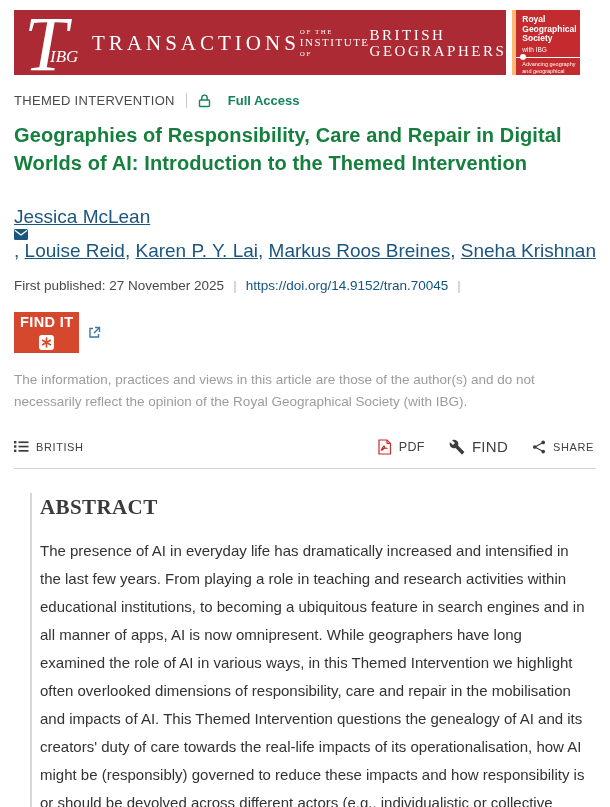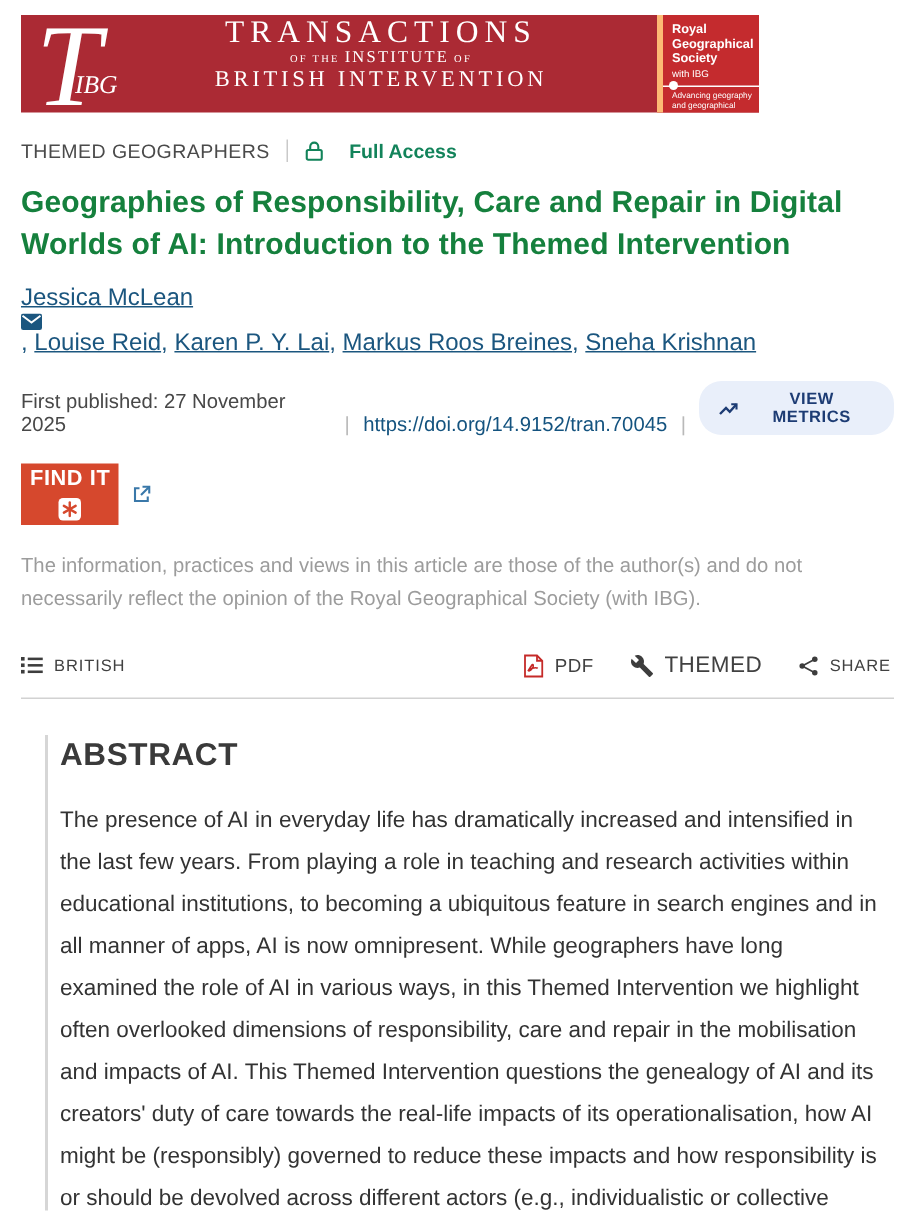--- a/index.html
+++ b/index.html
@@ -21,24 +21,24 @@
     font-family:"Liberation Serif","DejaVu Serif",serif;
     font-style:italic; font-size:78px; line-height:60px;
     color:#fff; position:absolute; left:10px; top:4px;
   }
   .logo-ibg {
     font-family:"Liberation Serif","DejaVu Serif",serif;
     font-style:italic; font-size:17px; color:#fff;
     position:absolute; left:36px; bottom:8px;
   }
   .banner-title {
-    flex:1; display:flex; flex-direction:column; 
+    flex:1; display:flex; flex-direction:row; 
     align-items:center; color:#fff;
     font-family:"Liberation Serif","DejaVu Serif",serif;
-    padding-right:22px;
+    padding-right:6px;
   }
   .bt1 { font-size:21px; letter-spacing:4px; line-height:22px; }
   .bt2 { font-size:7px; letter-spacing:1.5px; line-height:10px; margin-top:1px; }
   .bt2 .md { font-size:11px; letter-spacing:1.5px; }
   .bt3 { font-size:15px; letter-spacing:2.5px; line-height:16px; margin-top:1px; }
   .rgs {
     flex:0 0 68px; width:68px; background:#c42b2e;
     border-left:4px solid #fdba74; color:#fff;
     padding:5px 0 0 6px; position:relative;
   }
@@ -59,21 +59,21 @@
   .eyebrow-label { font-size:13px; color:#4a4a4a; letter-spacing:.3px; }
   .eyebrow-divider { width:1px; height:15px; background:#c9c9c9; margin:0 11px; }
   .access { display:flex; align-items:center; gap:17px; color:#12835a; }
   .access-label { font-size:13px; font-weight:bold; }
 
   
   .article-title {
     margin-top:13px; font-size:20px; font-weight:bold; color:#15803d;
     line-height:28px; max-width:566px; letter-spacing:.1px;
   }
-  .authors { margin-top:13px; font-size:16px; color:#1b567f; }
+  .authors { margin-top:29px; font-size:19px; color:#1b567f; }
   .author { color:#1b567f; text-decoration:underline; cursor:pointer; }
   .author-sep::after { content:", "; color:#1b567f; }
   .author-wrap:last-child .author-sep::after { content:""; }
   .mail-icon { margin-left:4px; vertical-align:-1px; }
 
   
   .pub-row { margin-top:15px; display:flex; align-items:flex-end; font-size:13.5px; color:#484848; }
   .pub-pipe { color:#b9b9b9; margin:0 9px; }
   .doi-link { color:#14537f; text-decoration:none; cursor:pointer; }
   .metrics-btn {
@@ -115,21 +115,21 @@
   .tb-label-md { font-size:12.5px; letter-spacing:.4px; color:#414141; }
   .tb-label-lg { font-size:15px; letter-spacing:.3px; color:#414141; }
   .rule { border:none; border-top:1px solid #d2d2d2; margin-top:13px; }
 
   
   .abstract {
     margin:24px 0 0 16px; border-left:2px solid #d6d6d6;
     padding:2px 0 10px 8px;
   }
   .abstract-heading {
-    font-size:21px; font-weight:bold; color:#3a3a3a; letter-spacing:.4px;
+    font-size:21px; font-weight:bold; color:#3a3a3a; letter-spacing:.4px;font-family:Liberation Serif, serif;
   }
   .abstract-text {
     margin-top:17px; font-size:15px; line-height:28px; color:#333;
     max-width:548px;
   }
   svg { display:block; }
 </style>
 </head>
 <body>
 
@@ -140,35 +140,35 @@
       <span class="logo-t">T</span>
       <span class="logo-ibg">IBG</span>
     </div>
     <div class="banner-title">
       <div class="bt1">TRANSACTIONS</div>
       <div class="bt2">
         <span class="sm">OF THE</span>
         <span class="md">INSTITUTE</span>
         <span class="sm">OF</span>
       </div>
-      <div class="bt3">BRITISH INTERVENTION</div>
+      <div class="bt3">BRITISH GEOGRAPHERS</div>
     </div>
     <div class="rgs">
       <div class="rgs-name">Royal</div>
       <div class="rgs-name">Geographical</div>
       <div class="rgs-name">Society</div>
       <div class="rgs-with">with IBG</div>
       <div class="rgs-rule"></div>
       <div class="rgs-tag">Advancing geography</div>
       <div class="rgs-tag">and geographical learning</div>
     </div>
   </header>
 
   <div class="eyebrow">
-    <span class="eyebrow-label">THEMED GEOGRAPHERS</span>
+    <span class="eyebrow-label">THEMED INTERVENTION</span>
     <span class="eyebrow-divider"></span>
     <span class="access">
       <span class="lock">
         <svg width="13" height="14" viewBox="0 0 13 14" fill="none" stroke="#12835a" stroke-width="1.4">
           <rect x="1.5" y="6" width="10" height="6.5" rx="1"></rect>
           <path d="M3.8 6 V3.8 a2.7 2.7 0 0 1 5.4 0 V6"></path>
         </svg>
       </span>
       <span class="access-label">Full Access</span>
     </span>
@@ -181,29 +181,20 @@
             <rect x="0" y="0" width="14" height="11" rx="1.5" fill="#1b567f"></rect>
             <path d="M1 1.5 L7 6 L13 1.5" stroke="#fff" stroke-width="1.3" fill="none"></path>
           </svg></span><span class="author-sep"></span></span><span class="author-wrap"><span class="author">Louise Reid</span><span class="author-sep"></span></span><span class="author-wrap"><span class="author">Karen P. Y. Lai</span><span class="author-sep"></span></span><span class="author-wrap"><span class="author">Markus Roos Breines</span><span class="author-sep"></span></span><span class="author-wrap"><span class="author">Sneha Krishnan</span><span class="author-sep"></span></span>
   </div>
 
   <div class="pub-row">
     <span>First published: 27 November 2025</span>
     <span class="pub-pipe">|</span>
     <a class="doi-link">https://doi.org/14.9152/tran.70045</a>
     <span class="pub-pipe">|</span>
-    <button class="metrics-btn">
-      <span>
-        <svg width="14" height="11" viewBox="0 0 14 11" fill="none" stroke="#1d3c74" stroke-width="1.6">
-          <path d="M1 9 L5 5 L7.5 7.5 L12 2.5"></path>
-          <path d="M8.5 2.5 H12 V6" stroke-width="1.4"></path>
-        </svg>
-      </span>
-      <span>VIEW METRICS</span>
-    </button>
   </div>
 
   <div class="findit-row">
     <button class="findit-btn">
       <span>FIND IT</span>
       <span class="findit-flower">
         <svg width="11" height="11" viewBox="0 0 11 11" stroke="#d6482d" stroke-width="1.6" stroke-linecap="round">
           <path d="M5.5 1 V10"></path>
           <path d="M1.6 3.25 L9.4 7.75"></path>
           <path d="M9.4 3.25 L1.6 7.75"></path>
@@ -245,21 +236,21 @@
           </svg>
         </span>
         <span class="tb-label-md">PDF</span>
       </div>
       <div class="tb-item">
         <span>
           <svg width="16" height="16" viewBox="0 0 24 24" fill="#3d3d3d">
             <path d="M22.7 19l-9.1-9.1c.9-2.3.4-5-1.5-6.9-2-2-5-2.4-7.4-1.3L9 6 6 9 1.6 4.7C.4 7.1.9 10.1 2.9 12.1c1.9 1.9 4.6 2.4 6.9 1.5l9.1 9.1c.4.4 1 .4 1.4 0l2.3-2.3c.5-.4.5-1.1.1-1.4z"></path>
           </svg>
         </span>
-        <span class="tb-label-lg">THEMED</span>
+        <span class="tb-label-lg">FIND</span>
       </div>
       <div class="tb-item">
         <span>
           <svg width="14" height="14" viewBox="0 0 16 16">
             <circle cx="12.8" cy="2.8" r="2.1" fill="#3d3d3d"></circle>
             <circle cx="3.2" cy="8" r="2.1" fill="#3d3d3d"></circle>
             <circle cx="12.8" cy="13.2" r="2.1" fill="#3d3d3d"></circle>
             <path d="M3.2 8 L12.8 2.8 M3.2 8 L12.8 13.2" stroke="#3d3d3d" stroke-width="1.3"></path>
           </svg>
         </span>

